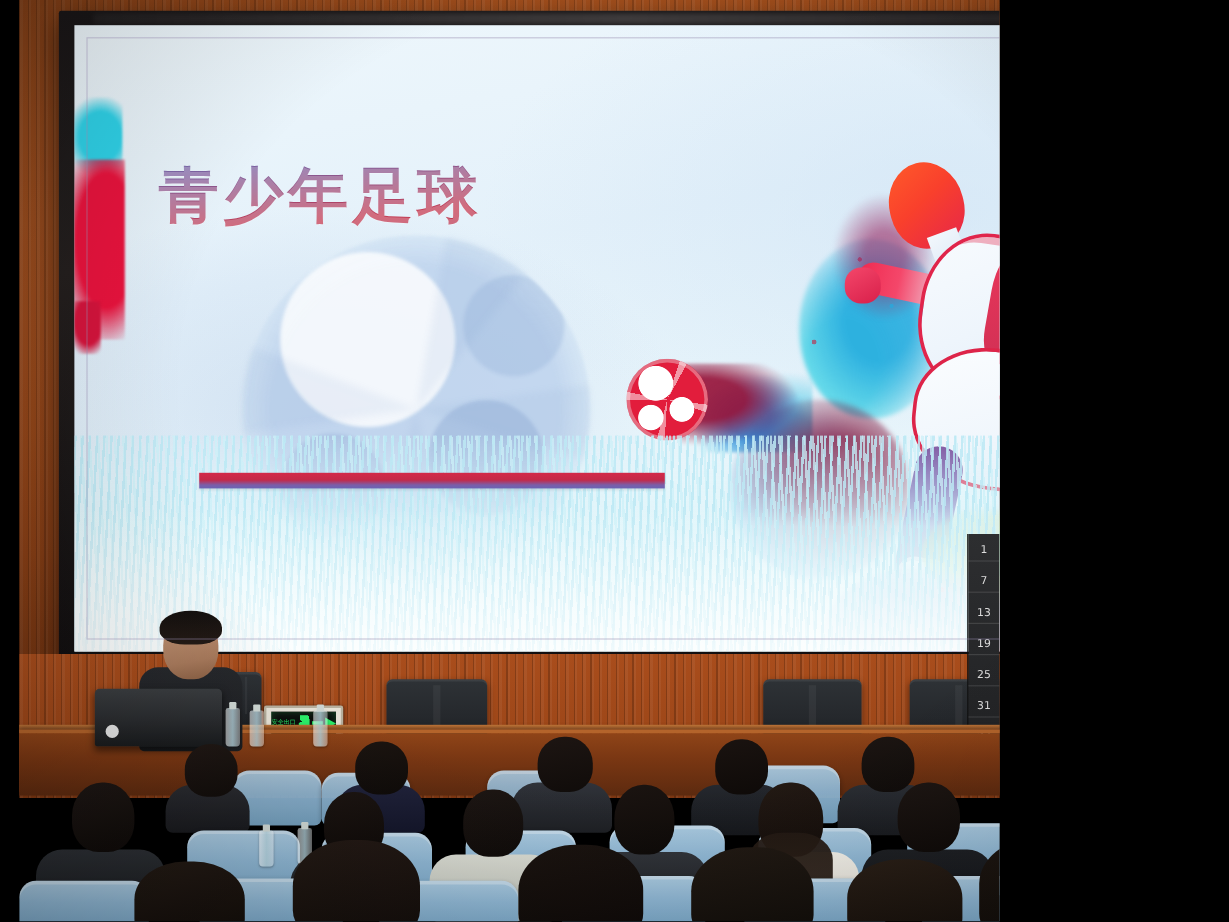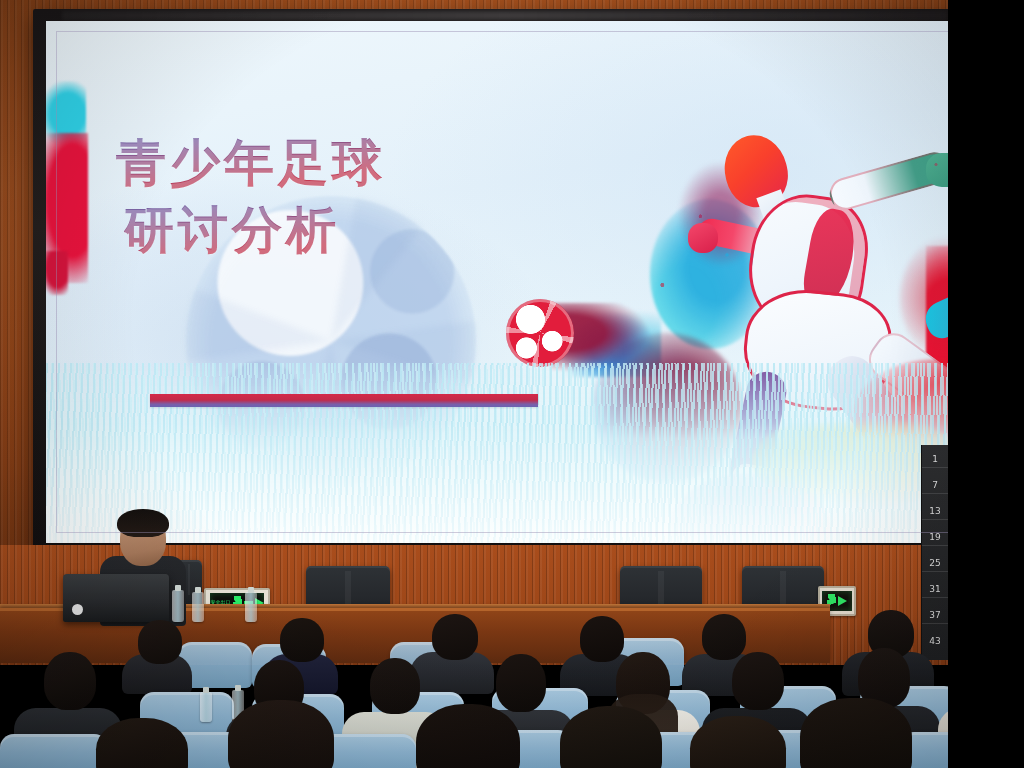--- a/index.html
+++ b/index.html
@@ -1,18 +1,18 @@
 <!DOCTYPE html>
 <html><head>
 <meta charset="utf-8">
 <style>
   html,body{margin:0;padding:0;background:#000;}
   body{width:1024px;height:768px;overflow:hidden;font-family:"DejaVu Sans","Liberation Sans",sans-serif;}
 
-  #scene{position:relative;width:948px;height:768px;overflow:hidden;}
+  #scene{position:relative;width:817px;height:768px;overflow:hidden;margin-left:16px;}
 
   
   .wall{
     position:absolute;left:0;top:0;width:1024px;height:660px;
     background:
       repeating-linear-gradient(90deg,
         rgba(0,0,0,.16) 0px, rgba(0,0,0,.16) 1px,
         rgba(255,255,255,.06) 1px, rgba(255,255,255,.06) 3px,
         rgba(0,0,0,0) 3px, rgba(0,0,0,0) 7px),
       linear-gradient(180deg,#b2561f 0%,#b85b24 28%,#a94e1b 70%,#8d3f15 100%);
@@ -413,21 +413,20 @@
       <div class="ball-watermark"></div>
       <div class="ball-seam"></div>
 
       <div class="edge-cyan"></div>
       <div class="edge-red"></div>
       <div class="edge-red2"></div>
       <div class="redge"></div>
 
       <div class="headline">
         <div class="line l1">青少年足球</div>
-        <div class="line l3">研讨分析</div>
       </div>
       <div class="accent-bar"></div>
 
       <div class="ball2-trail"></div>
       <div class="ball2"></div>
       <div class="ball2-seams"></div>
 
       <div class="player">
         <div class="sp1"></div>
         <div class="sp2"></div>

